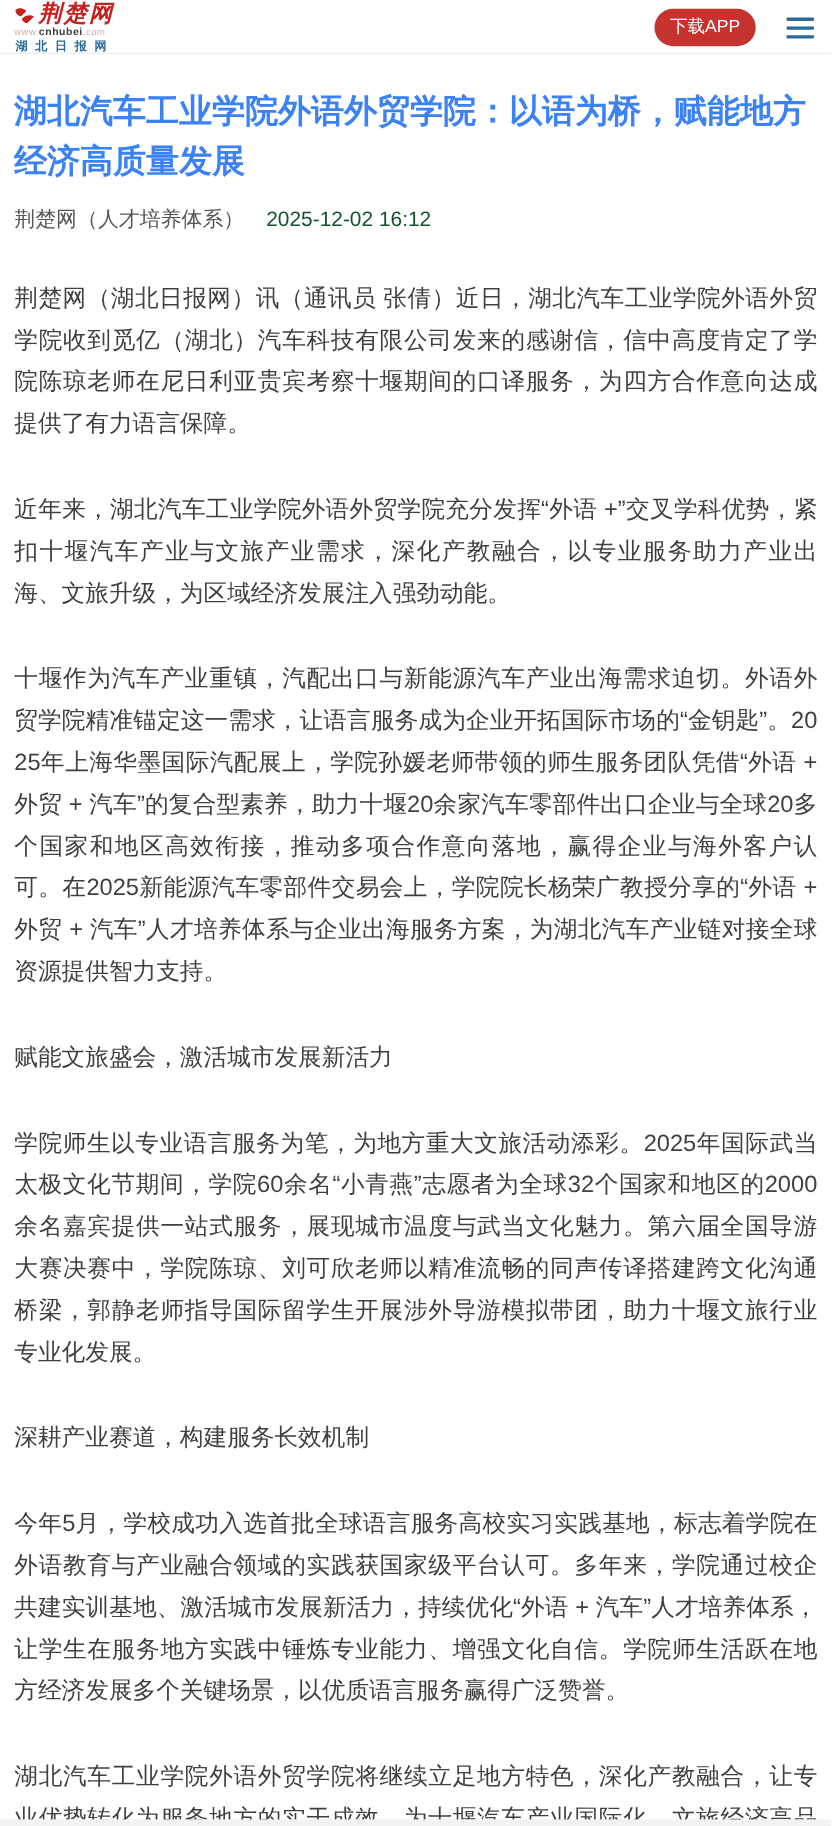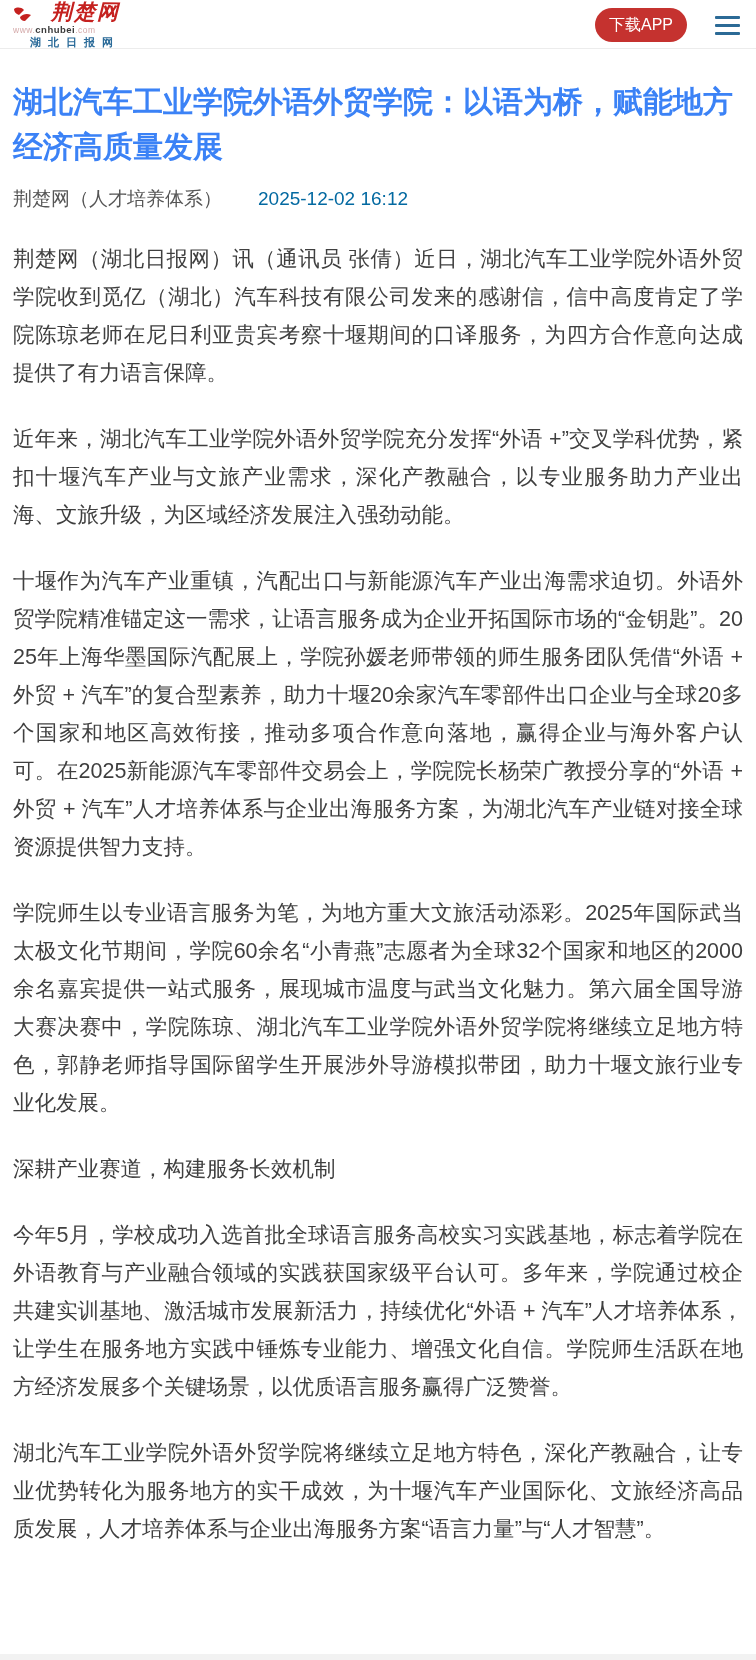--- a/index.html
+++ b/index.html
@@ -17,21 +17,21 @@
   .header {
     height: 49px;
     display: flex;
     align-items: center;
     justify-content: space-between;
     padding: 2px 16px 0 13px;
     border-bottom: 1px solid #ececec;
     background: #ffffff;
   }
   .logo { display: flex; flex-direction: column; line-height: 1; cursor: pointer; }
-  .logo-top { display: flex; align-items: flex-end; gap: 18px; }
+  .logo-top { display: flex; align-items: flex-end; gap: 2px; }
   .logo-zh {
     font-family: "Liberation Serif", serif;
     font-size: 21px;
     font-weight: bold;
     font-style: italic;
     color: #c5211f;
     letter-spacing: 2px;
   }
   .logo-url { font-size: 8.5px; color: #d4a9a9; margin-top: 2px; letter-spacing: 0.5px; }
   .logo-url b { color: #3a3a3a; font-size: 9.5px; }
@@ -61,28 +61,28 @@
   
   .main { padding: 0 13px; }
   .title {
     margin: 30px 0 0 0;
     font-size: 30px;
     font-weight: bold;
     color: #3b82f6;
     line-height: 1.5;
   }
   .byline { margin-top: 17px; font-size: 19px; color: #555555; }
-  .byline .date { color: #0369a1; margin-left: 36px; }
+  .byline .date { color: #14532d; margin-left: 20px; }
 
   .article-body { margin-top: 22px; }
   .para, .section-heading {
     font-size: 21.5px;
     color: #3f3f3f;
     line-height: 38px;
-    margin: 28px 0;
+    margin: 40px 0;
     text-align: justify;
     word-break: break-all;
   }
 
   
   .footer-strip {
     position: absolute;
     left: 0; right: 0; bottom: 0;
     height: 6px;
     background: #f2f2f2;
@@ -119,20 +119,21 @@
   <h1 class="title">湖北汽车工业学院外语外贸学院：以语为桥，赋能地方经济高质量发展</h1>
 
   <div class="byline">
     <span>荆楚网（人才培养体系）</span><span class="date">2025-12-02 16:12</span>
   </div>
 
   <div class="article-body">
     <p class="para">荆楚网（湖北日报网）讯（通讯员 张倩）近日，湖北汽车工业学院外语外贸学院收到觅亿（湖北）汽车科技有限公司发来的感谢信，信中高度肯定了学院陈琼老师在尼日利亚贵宾考察十堰期间的口译服务，为四方合作意向达成提供了有力语言保障。</p>
     <p class="para">近年来，湖北汽车工业学院外语外贸学院充分发挥“外语 +”交叉学科优势，紧扣十堰汽车产业与文旅产业需求，深化产教融合，以专业服务助力产业出海、文旅升级，为区域经济发展注入强劲动能。</p>
     <p class="para">十堰作为汽车产业重镇，汽配出口与新能源汽车产业出海需求迫切。外语外贸学院精准锚定这一需求，让语言服务成为企业开拓国际市场的“金钥匙”。2025年上海华墨国际汽配展上，学院孙媛老师带领的师生服务团队凭借“外语 + 外贸 + 汽车”的复合型素养，助力十堰20余家汽车零部件出口企业与全球20多个国家和地区高效衔接，推动多项合作意向落地，赢得企业与海外客户认可。在2025新能源汽车零部件交易会上，学院院长杨荣广教授分享的“外语 + 外贸 + 汽车”人才培养体系与企业出海服务方案，为湖北汽车产业链对接全球资源提供智力支持。</p>
-    <p class="para">学院师生以专业语言服务为笔，为地方重大文旅活动添彩。2025年国际武当太极文化节期间，学院60余名“小青燕”志愿者为全球32个国家和地区的2000余名嘉宾提供一站式服务，展现城市温度与武当文化魅力。第六届全国导游大赛决赛中，学院陈琼、湖北汽车工业学院外语外贸学院将继续立足地方特色，郭静老师指导国际留学生开展涉外导游模拟带团，助力十堰文旅行业专业化发展。</p>
+    <p class="section-heading">赋能文旅盛会，激活城市发展新活力</p>
+    <p class="para">学院师生以专业语言服务为笔，为地方重大文旅活动添彩。2025年国际武当太极文化节期间，学院60余名“小青燕”志愿者为全球32个国家和地区的2000余名嘉宾提供一站式服务，展现城市温度与武当文化魅力。第六届全国导游大赛决赛中，学院陈琼、刘可欣老师以精准流畅的同声传译搭建跨文化沟通桥梁，郭静老师指导国际留学生开展涉外导游模拟带团，助力十堰文旅行业专业化发展。</p>
     <p class="section-heading">深耕产业赛道，构建服务长效机制</p>
     <p class="para">今年5月，学校成功入选首批全球语言服务高校实习实践基地，标志着学院在外语教育与产业融合领域的实践获国家级平台认可。多年来，学院通过校企共建实训基地、激活城市发展新活力，持续优化“外语 + 汽车”人才培养体系，让学生在服务地方实践中锤炼专业能力、增强文化自信。学院师生活跃在地方经济发展多个关键场景，以优质语言服务赢得广泛赞誉。</p>
     <p class="para">湖北汽车工业学院外语外贸学院将继续立足地方特色，深化产教融合，让专业优势转化为服务地方的实干成效，为十堰汽车产业国际化、文旅经济高品质发展，人才培养体系与企业出海服务方案“语言力量”与“人才智慧”。</p>
   </div>
 </main>
 
 <div class="footer-strip"></div>
 
 </body></html>

